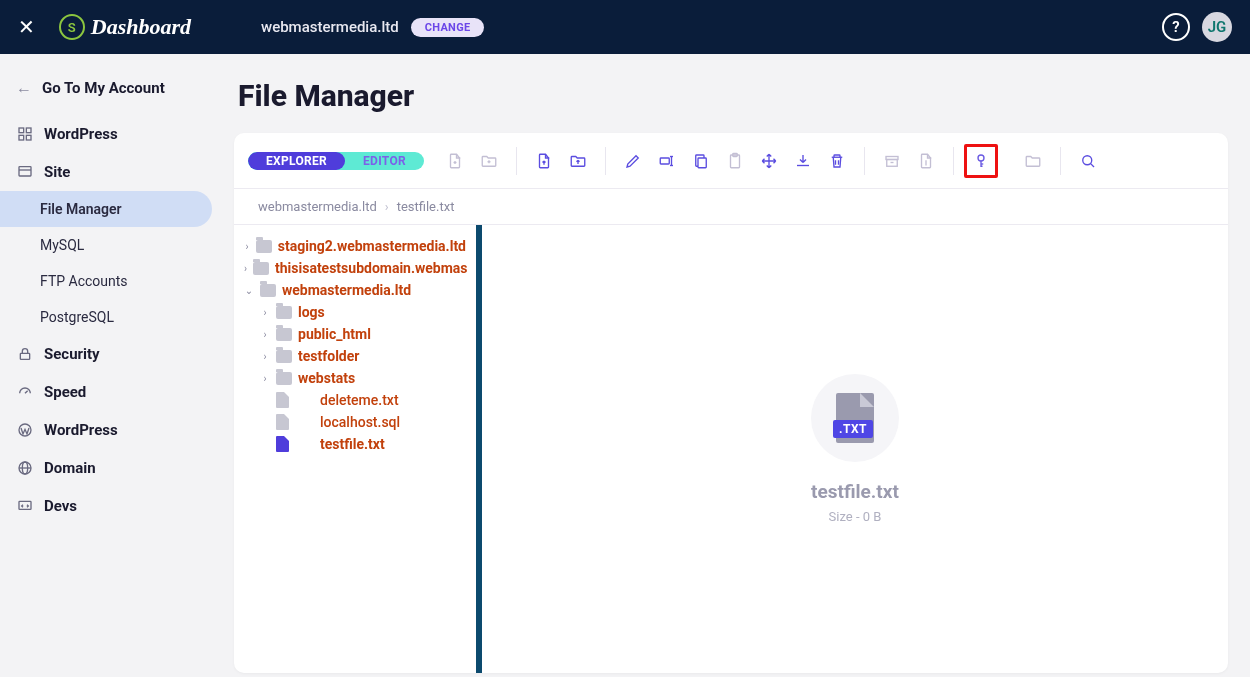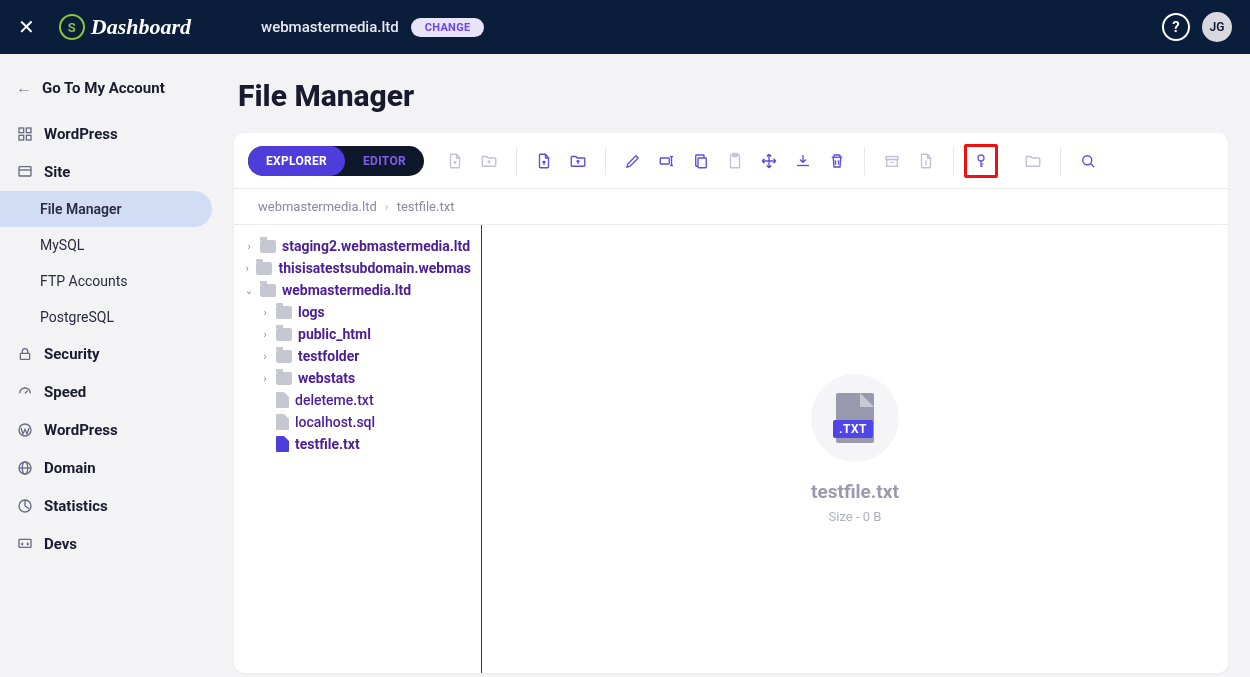--- a/index.html
+++ b/index.html
@@ -8,67 +8,67 @@
   
   .topbar { background: #0a1d3a; height: 54px; display: flex; align-items: center; padding: 0 18px; color: #fff; }
   .topbar .close { font-size: 20px; margin-right: 24px; cursor: pointer; color: #fff; }
   .logo { display: flex; align-items: center; margin-right: 70px; font-weight: 600; }
   .logo .icon { width: 26px; height: 26px; border: 2px solid #8cc63f; border-radius: 50%; display: flex; align-items: center; justify-content: center; margin-right: 6px; font-size: 13px; color:#8cc63f; }
   .logo .text { font-family: Georgia, serif; font-size: 22px; font-style: italic; font-weight: 600; }
   .domain-text { font-size: 15px; font-weight: 500; margin-right: 12px; color: #e8e8f0; }
   .change-btn { background: #e8e3f8; color: #6b46e8; border-radius: 14px; padding: 3px 14px; font-size: 11px; font-weight: 700; letter-spacing: 0.3px; cursor: pointer; }
   .topbar-right { margin-left: auto; display: flex; align-items: center; gap: 12px; }
   .help-btn { width: 28px; height: 28px; border: 2px solid #fff; border-radius: 50%; display: flex; align-items:center; justify-content:center; font-size:15px; font-weight:600; cursor:pointer; }
-  .avatar { width: 30px; height: 30px; border-radius: 50%; background: #d8d8e0; color:#0f172a; display:flex; align-items:center; justify-content:center; font-size:12px; font-weight:600; cursor:pointer; }
+  .avatar { width: 30px; height: 30px; border-radius: 50%; background: #d8d8e0; color:#0f766e; display:flex; align-items:center; justify-content:center; font-size:15px; font-weight:600; cursor:pointer; }
 
   
   .layout { display: flex; height: calc(677px - 54px); }
   .sidebar { width: 216px; background: #f3f3f5; padding-top: 18px; flex-shrink: 0; }
   .go-back { display: flex; align-items: center; gap: 10px; padding: 6px 16px 18px; font-weight: 700; font-size: 15px; color: #1a1a2e; cursor: pointer; }
   .go-back .arrow { color: #8a8aa0; font-size: 16px; }
   .side-section { padding: 10px 16px; display: flex; align-items: center; gap: 10px; font-weight: 700; font-size: 15px; color: #1a1a2e; cursor: pointer; }
   .side-section .icon { width: 18px; color: #6a6a80; display:flex; align-items:center; justify-content:center; }
   .side-sub { padding: 10px 16px 10px 40px; font-size: 14px; color: #2a2a40; cursor:pointer; border-radius: 0 22px 22px 0; margin-right: 4px; }
   .side-sub.active { background: #d0ddf5; font-weight: 600; }
 
   
   .main { flex: 1; padding: 18px 22px 0 18px; overflow: hidden; }
   .page-title { font-size: 30px; font-weight: 800; color: #1a1a2e; margin: 6px 0 20px 4px; }
   .panel { background: #fff; border-radius: 10px; box-shadow: 0 1px 3px rgba(0,0,0,0.04); height: 540px; display: flex; flex-direction: column; }
 
   
   .toolbar { height: 56px; border-bottom: 1px solid #eceaf1; display: flex; align-items: center; padding: 0 14px; gap: 0; }
-  .toggle { background: #0f172a; border-radius: 16px; display: flex; height: 30px; overflow: hidden; }
+  .toggle { background: #5eead4; border-radius: 16px; display: flex; height: 18px; overflow: hidden; }
   .toggle-item { padding: 0 18px; font-size: 12px; font-weight: 700; letter-spacing: 0.3px; display:flex; align-items:center; color:#7b61e8; cursor:pointer; }
   .toggle-item.active { background: #4f3ddb; color: #fff; border-radius: 16px; }
   .tb-sep { width: 1px; height: 28px; background: #e8e6ef; margin: 0 10px; }
   .tb-btn { width: 34px; height: 34px; display:flex; align-items:center; justify-content:center; border-radius:6px; cursor:pointer; color:#5b4de0; }
   .tb-btn svg { width: 18px; height: 18px; stroke: currentColor; }
   .tb-btn.muted { color: #c3bfd4; }
   .tb-btn.highlight { border: 3px solid #e11; border-radius: 2px; color:#6a5ae2; }
 
   
   .breadcrumb { padding: 10px 24px; font-size: 13px; color: #8a8aa0; border-bottom: 1px solid #eceaf1; display:flex; align-items:center; gap:8px; }
   .breadcrumb .sep { color: #c0c0d0; }
 
   
   .split { display: flex; flex: 1; overflow: hidden; }
-  .tree { width: 248px; border-right: 1px solid #0c4a6e; padding: 10px 8px; font-size: 14px; color:#4c1d95; overflow: hidden; }
+  .tree { width: 248px; border-right: 6px solid #0c4a6e; padding: 10px 8px; font-size: 14px; color:#c2410c; overflow: hidden; }
   .tree-row { display: flex; align-items: center; gap: 6px; padding: 3px 2px; cursor: pointer; white-space: nowrap; }
   .tree-row .chev { width: 10px; font-size: 10px; color:#8a8aa0; display:inline-flex; justify-content:center; }
   .tree-row .chev.down::before { content: "⌄"; }
   .tree-row .chev.right::before { content: "›"; }
   .tree-row .folder-ic { width: 16px; height: 13px; background:#c7c7d2; border-radius:2px; position: relative; flex-shrink:0; }
   .tree-row .folder-ic::before { content:""; position:absolute; top:-3px; left:0; width:7px; height:3px; background:#c7c7d2; border-radius:1px 1px 0 0;}
   .tree-row .file-ic { width: 13px; height: 16px; background:#c7c7d2; border-radius:1px; position:relative; flex-shrink:0;}
   .tree-row .file-ic::after { content:""; position:absolute; right:0; top:0; width:5px; height:5px; background:#fff; clip-path: polygon(0 0, 100% 100%, 100% 0);}
   .tree-row.selected { font-weight: 700; }
   .tree-row.selected .file-ic { background:#4f3ddb; }
   .tree-row .label { font-weight: 700; }
-  .tree-row.file .label { font-weight: 500; }
+  .tree-row.file .label { font-weight: 500; margin-left: 25px; }
   .tree-row.selected.file .label { font-weight: 700; }
   .indent-1 { padding-left: 18px; }
 
   
   .preview { flex:1; display:flex; flex-direction:column; align-items:center; justify-content:center; color:#a8a8b8; }
   .file-circle { width: 88px; height: 88px; border-radius: 50%; background:#f5f5f8; display:flex; align-items:center; justify-content:center; margin-bottom: 18px; }
   .file-big { width: 38px; height: 50px; background:#9a9aae; border-radius:2px; position:relative;}
   .file-big::after { content:""; position:absolute; right:0; top:0; width:14px; height:14px; background:#c9c9d6; clip-path: polygon(0 0, 100% 100%, 0 100%);}
   .file-big .ext { position:absolute; bottom:5px; left:-3px; background:#4f46e5; color:#fff; font-size:12px; font-weight:700; padding:2px 6px; border-radius:2px; letter-spacing:0.5px;}
   .preview-name { font-size: 19px; font-weight: 700; color:#9a9aae; margin-bottom: 6px;}
@@ -158,29 +158,20 @@
             <circle cx="12" cy="12" r="9"></circle>
             <ellipse cx="12" cy="12" rx="4" ry="9"></ellipse>
             <line x1="3" y1="12" x2="21" y2="12"></line>
           </svg>
         </span>
       <span>Domain</span>
     </div>
     <div class="side-section">
       <span class="icon">
           <svg viewBox="0 0 24 24" width="16" height="16" fill="none" stroke="currentColor" stroke-width="2">
-            <circle cx="12" cy="12" r="9"></circle>
-            <path d="M12 3v9l6 4"></path>
-          </svg>
-        </span>
-      <span>Statistics</span>
-    </div>
-    <div class="side-section">
-      <span class="icon">
-          <svg viewBox="0 0 24 24" width="16" height="16" fill="none" stroke="currentColor" stroke-width="2">
             <rect x="3" y="5" width="18" height="12" rx="1"></rect>
             <path d="M9 10l-2 2 2 2M15 10l2 2-2 2"></path>
           </svg>
         </span>
       <span>Devs</span>
     </div>
   </div>
 
   <div class="main">
     <div class="page-title">File Manager</div>

